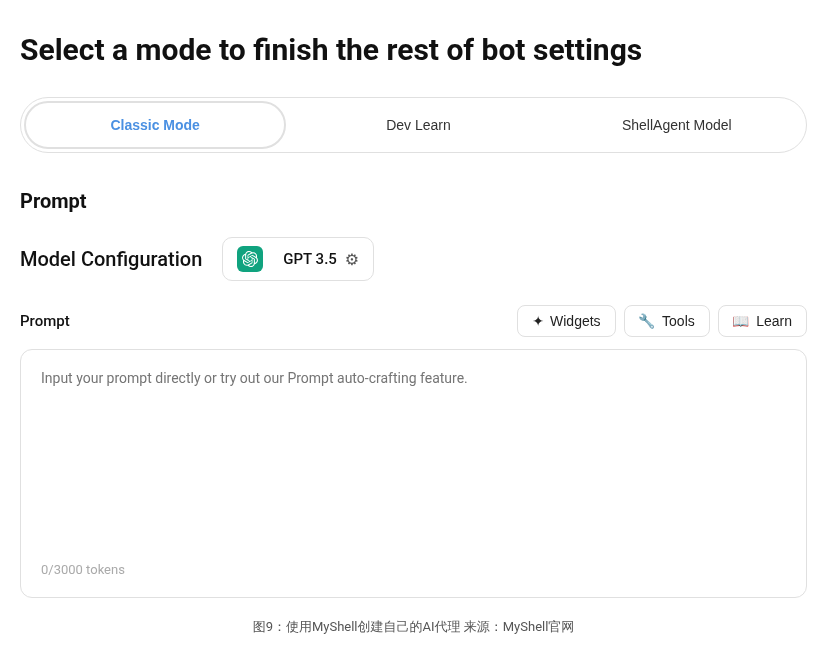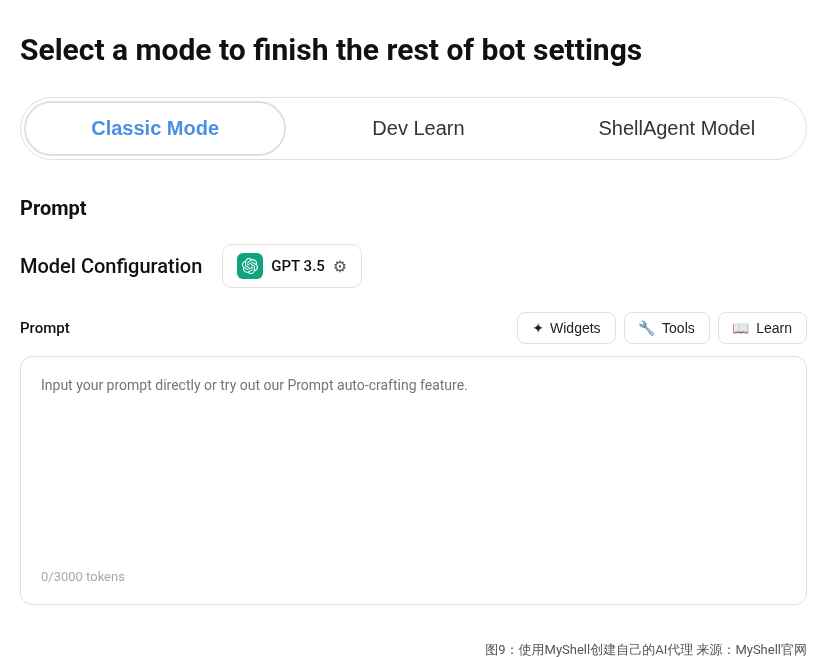--- a/index.html
+++ b/index.html
@@ -38,21 +38,21 @@
       border-radius: 50px;
       overflow: hidden;
       margin-bottom: 36px;
       width: 100%;
     }
 
     .mode-tab {
       flex: 1;
       padding: 14px 0;
       text-align: center;
-      font-size: 20px;
+      font-size: 14px;
       font-weight: 500;
       cursor: pointer;
       border: none;
       background: transparent;
       color: #333333;
       transition: background 0.2s;
     }
 
     .mode-tab.active {
       background: #ffffff;
@@ -105,20 +105,21 @@
       justify-content: center;
       color: white;
       font-size: 14px;
       font-weight: bold;
     }
 
     .model-name {
       font-size: 15px;
       font-weight: 500;
       color: #111111;
+      margin-left: 12px;
     }
 
     .sliders-icon {
       color: #555555;
       font-size: 16px;
     }
 
     .prompt-row {
       display: flex;
       align-items: center;
@@ -173,22 +174,22 @@
     }
 
     .token-count {
       text-align: left;
       font-size: 13px;
       color: #aaaaaa;
       margin-top: 8px;
     }
 
     .footer-caption {
-      text-align: right;
-      margin-top: 36px;
+      text-align: center;
+      margin-top: 20px;
       font-size: 13px;
       color: #555555;
     }
   </style>
 </head>
 <body>
 
 <div class="page-wrapper">
 
   <h1 class="page-title">Select a mode to finish the rest of bot settings</h1>

